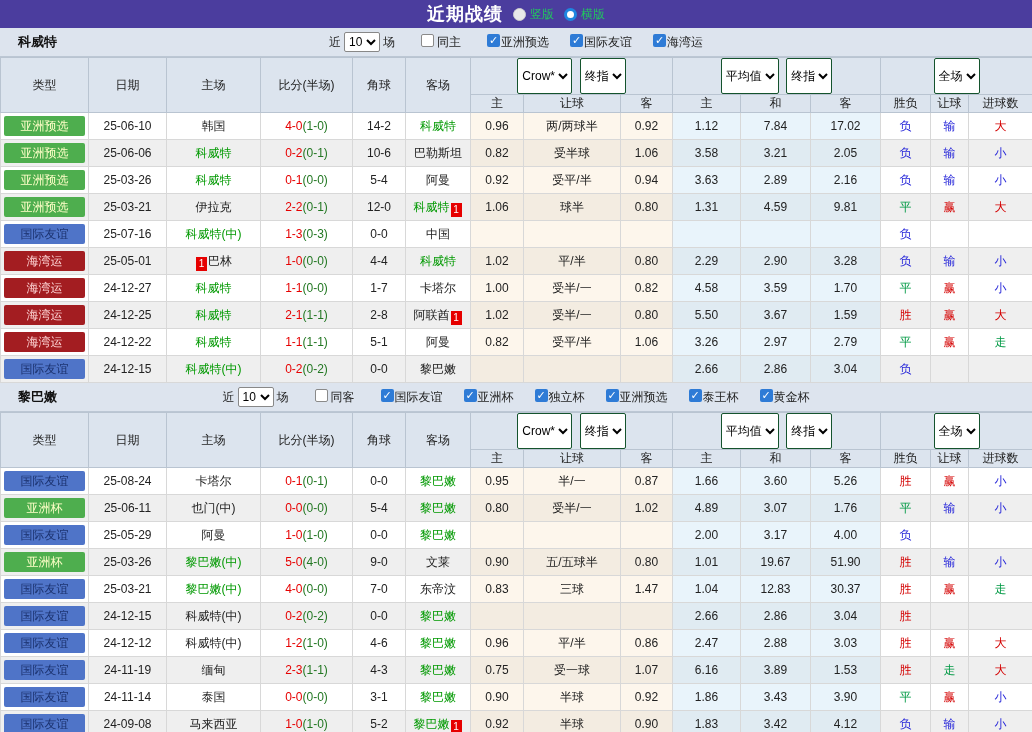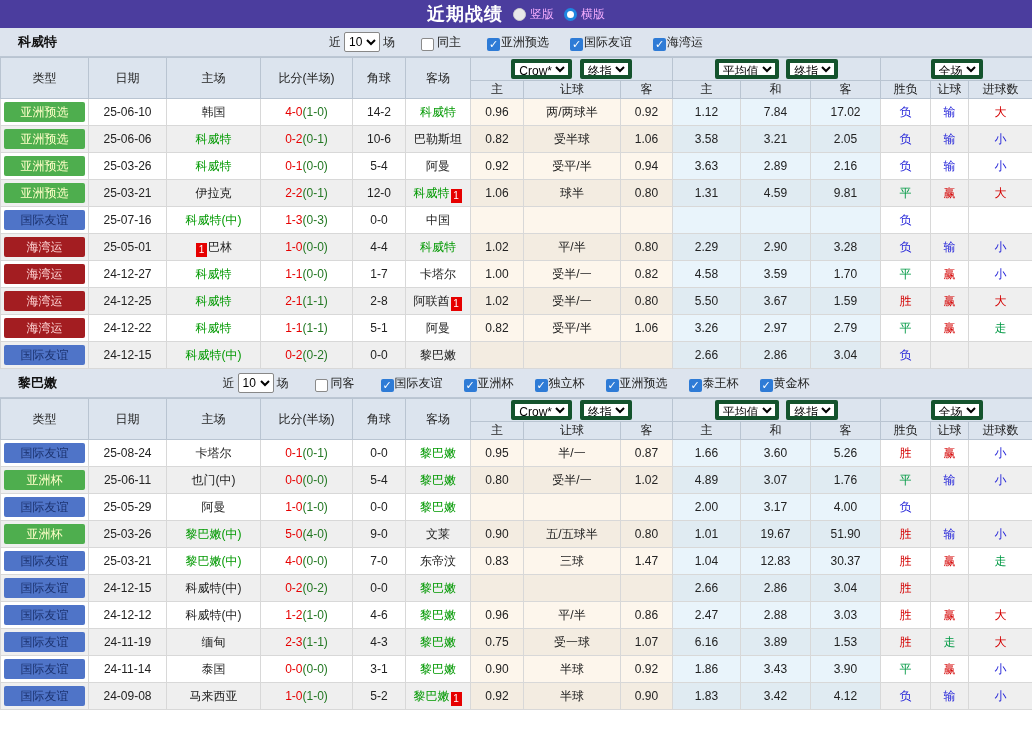--- a/index.html
+++ b/index.html
@@ -2,42 +2,42 @@
 <html style="--purple: #4b3d9e; --filter-bg: #dde4ee; --header-bg: #dce4ee; --row-even: #efefef; --check-blue: #2e7bd6; --badge-green: #4eae4e; --badge-green-text: #ffffc8; --badge-blue: #4f74c8; --badge-blue-text: #1c3370; --badge-red: #a31d21; --badge-red-text: #ffd7d7; --team-green: #009900; --score-red: #e60000; --score-half: #227722; --res-red: #d40000; --res-blue: #2626d9; --res-green: #009944; --crow-bg: #fdf6ec; --crow-bg-even: #f3ece1; --avg-bg: #e9f4fb; --avg-bg-even: #e0ebf2;"><head>
 <meta charset="utf-8">
 <style>
   html,body{margin:0;padding:0;background:#fff;}
   body{font-family:"Liberation Sans","DejaVu Sans",sans-serif;}
   .page{width:1032px;height:732px;overflow:hidden;background:#fff;margin:0 auto;position:relative;}
 
   
   .title-bar{height:28px;background:var(--purple);color:#fff;display:flex;align-items:center;justify-content:center;gap:10px;}
   .title{font-size:18px;font-weight:bold;letter-spacing:1px;}
-  .radio-label{display:inline-flex;align-items:center;gap:4px;font-size:12px;color:#f0abfc;cursor:pointer;}
+  .radio-label{display:inline-flex;align-items:center;gap:4px;font-size:12px;color:#22c55e;cursor:pointer;}
   .radio{width:13px;height:13px;border-radius:50%;display:inline-block;box-sizing:border-box;}
   .radio.unsel{background:#e9e9e9;border:1px solid #cfcfcf;}
   .radio.sel{background:#fff;border:3px solid #1f86e0;}
 
   
   .filter-row{height:28px;background:var(--filter-bg);display:flex;align-items:center;font-size:12px;color:#222;position:relative;border-bottom:1px solid #bcc7d4;}
   .team-label{position:absolute;left:18px;font-weight:bold;font-size:13px;color:#111;}
   .filter-center{margin:0 auto;display:flex;align-items:center;gap:3px;}
   select.small{height:20px;font-size:12px;font-family:inherit;border:1px solid #888;background:#fff;border-radius:2px;}
   .cb{width:13px;height:13px;display:inline-flex;align-items:center;justify-content:center;box-sizing:border-box;flex:none;}
   .cb.checked{background:var(--check-blue);color:#fff;font-size:11px;font-weight:bold;border-radius:2px;}
   .cb.unchecked{background:#fff;border:1px solid #8a8a8a;border-radius:2px;}
-  label.comp,label.same{display:inline-flex;align-items:flex-end;gap:1px;cursor:pointer;padding-left:21px;}
+  label.comp,label.same{display:inline-flex;align-items:flex-start;gap:1px;cursor:pointer;padding-left:21px;}
   label.same{margin:0 2px;gap:3px;}
 
   
   table.results{width:1032px;border-collapse:collapse;table-layout:fixed;font-size:12px;}
   thead th{background:var(--header-bg);border:1px solid #b9c4d1;font-weight:normal;color:#222;padding:0;overflow:hidden;white-space:nowrap;}
   tr.h1 th{height:22px;}
   tr.h2 th{height:17px;}
-  select.hdr{height:20px;font-size:12px;font-family:inherit;border:4px solid #14532d;background:#fff;border-radius:2px;margin:0 2px;}
+  select.hdr{height:36px;font-size:12px;font-family:inherit;border:1px solid #14532d;background:#fff;border-radius:2px;margin:0 2px;}
   tbody td{border:1px solid #d8d8d8;text-align:center;height:26px;line-height:26px;padding:0;color:#222;overflow:hidden;white-space:nowrap;}
   tr.odd td{background:#fff;}
   tr.even td{background:var(--row-even);}
   tr.odd td.crow-col{background:var(--crow-bg);}
   tr.even td.crow-col{background:var(--crow-bg-even);}
   tr.odd td.avg-col{background:var(--avg-bg);}
   tr.even td.avg-col{background:var(--avg-bg-even);}
 
   .badge{display:block;margin:3px 3px;height:20px;line-height:20px;border-radius:2px;font-size:12px;}
   .badge-green{background:var(--badge-green);color:var(--badge-green-text);}

